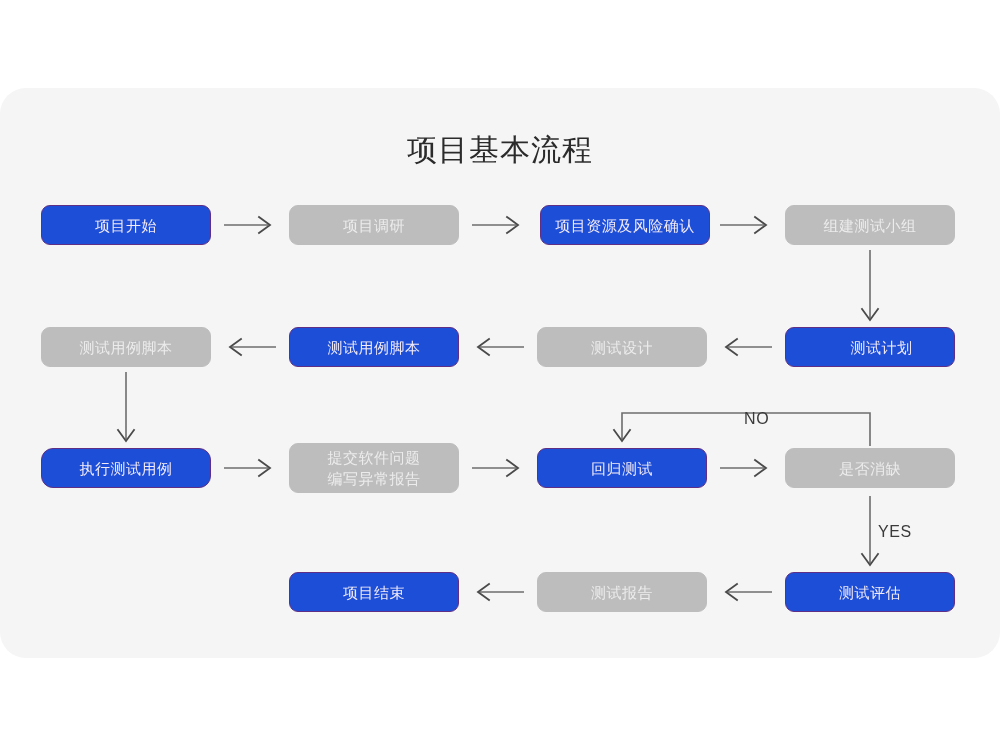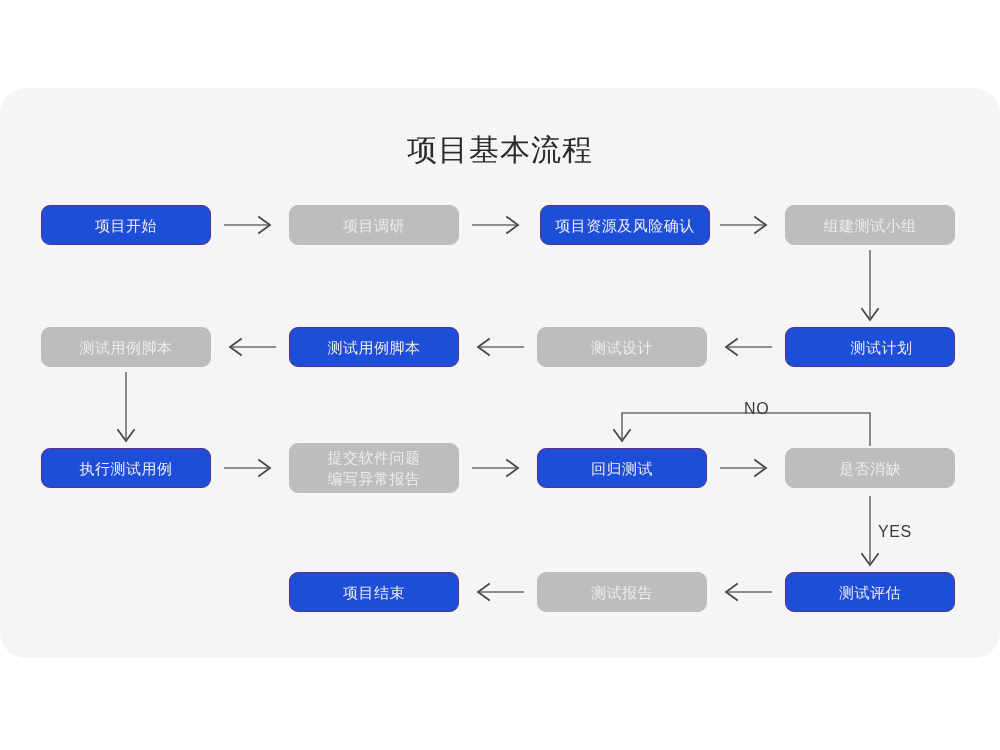--- a/index.html
+++ b/index.html
@@ -160,26 +160,26 @@
   <div class="node purple" style="left:41px;  top:205px; width:170px; height:40px;">项目开始</div>
   <div class="node gray" style="left:289px; top:205px; width:170px; height:40px;">项目调研</div>
   <div class="node purple" style="left:540px; top:205px; width:170px; height:40px;">项目资源及风险确认</div>
   <div class="node gray" style="left:785px; top:205px; width:170px; height:40px;">组建测试小组</div>
 
   <div class="node purple" style="left:785px; top:327px; width:170px; height:40px;padding-left:23px;">测试计划</div>
   <div class="node gray" style="left:537px; top:327px; width:170px; height:40px;">测试设计</div>
   <div class="node purple" style="left:289px; top:327px; width:170px; height:40px;">测试用例脚本</div>
   <div class="node gray" style="left:41px;  top:327px; width:170px; height:40px;">测试用例脚本</div>
 
-  <div class="node purple" style="left:41px;  top:448px; width:170px; height:40px;">执行测试用例</div>
+  <div class="node purple" style="left:41px;  top:448px; width:170px; height:40px;border-radius:12px;">执行测试用例</div>
   <div class="node gray" style="left:289px; top:443px; width:170px; height:50px;">提交软件问题
 编写异常报告</div>
   <div class="node purple" style="left:537px; top:448px; width:170px; height:40px;">回归测试</div>
   <div class="node purple" style="left:785px; top:572px; width:170px; height:40px;">测试评估</div>
 
   <div class="node gray" style="left:785px; top:448px; width:170px; height:40px;">是否消缺</div>
   <div class="node gray" style="left:537px; top:572px; width:170px; height:40px;">测试报告</div>
   <div class="node purple" style="left:289px; top:572px; width:170px; height:40px;">项目结束</div>
 
-  <div class="edge-label" style="left:744px; top:400px;">NO</div>
+  <div class="edge-label" style="left:744px; top:410px;">NO</div>
   <div class="edge-label" style="left:878px; top:523px;">YES</div>
 
 </div>
 
 </body></html>

